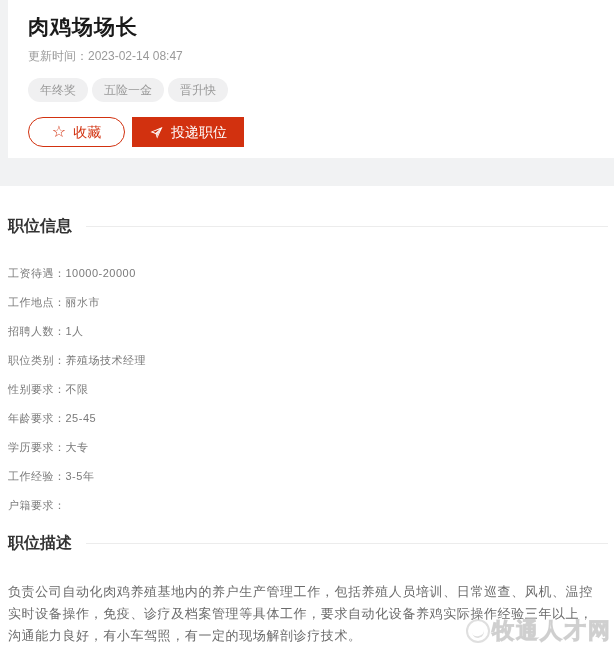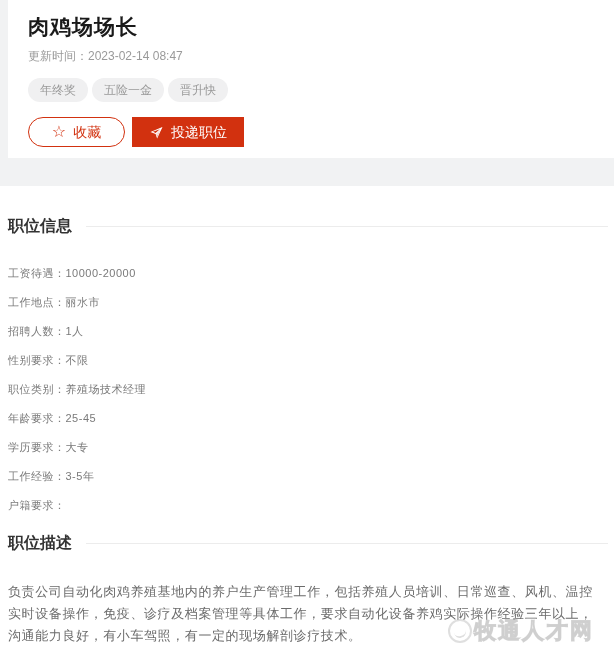--- a/index.html
+++ b/index.html
@@ -49,21 +49,21 @@
     font-size:11px; color:#7a7a7a; line-height:13px; margin-bottom:16px;
     letter-spacing:0.5px;
   }
   .sec-desc { margin-top:21px; }
   .desc-text {
     margin-top:27px; font-size:13px; color:#6b6b6b; line-height:22px;
     letter-spacing:0.6px; padding-right:2px;
   }
   
   .watermark {
-    position:absolute; right:20px; bottom:6px;
+    position:absolute; right:2px; bottom:6px;
     display:flex; align-items:center; gap:2px;
     pointer-events:none; opacity:0.75;
   }
   .wm-logo {
     width:24px; height:24px; border-radius:50%;
     border:2px solid rgba(160,160,160,0.45); position:relative;
   }
   .wm-logo::after {
     content:""; position:absolute; left:4px; top:6px; width:12px; height:9px;
     border-bottom:2px solid rgba(160,160,160,0.45);
@@ -107,22 +107,22 @@
 
 <div class="main">
   <div class="section-header sec-info">
     <span>职位信息</span>
     <span class="hline"></span>
   </div>
   <div class="info-rows">
       <div class="info-row">工资待遇：10000-20000</div>
       <div class="info-row">工作地点：丽水市</div>
       <div class="info-row">招聘人数：1人</div>
+      <div class="info-row">职位类别：养殖场技术经理</div>
       <div class="info-row">性别要求：不限</div>
-      <div class="info-row">职位类别：养殖场技术经理</div>
       <div class="info-row">年龄要求：25-45</div>
       <div class="info-row">学历要求：大专</div>
       <div class="info-row">工作经验：3-5年</div>
       <div class="info-row">户籍要求：</div>
     </div>
 
   <div class="section-header sec-desc">
     <span>职位描述</span>
     <span class="hline"></span>
   </div>

